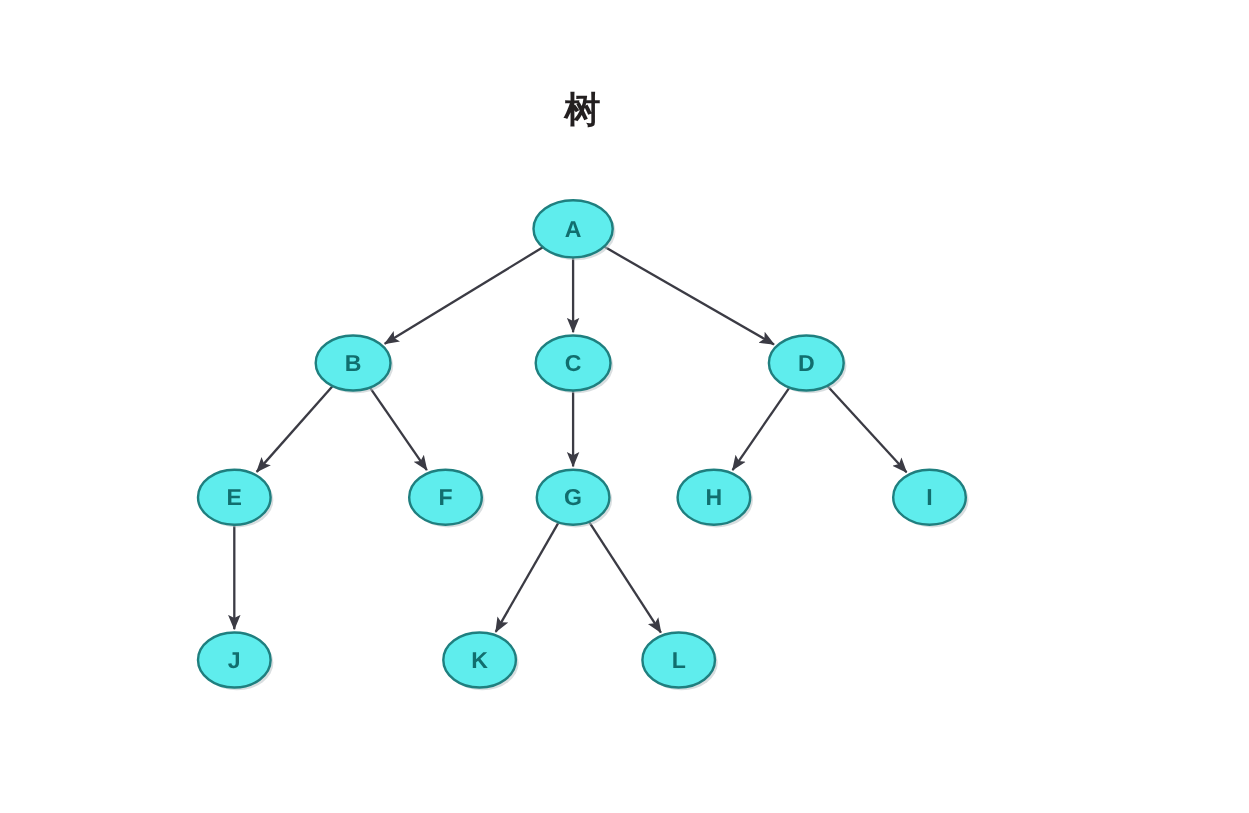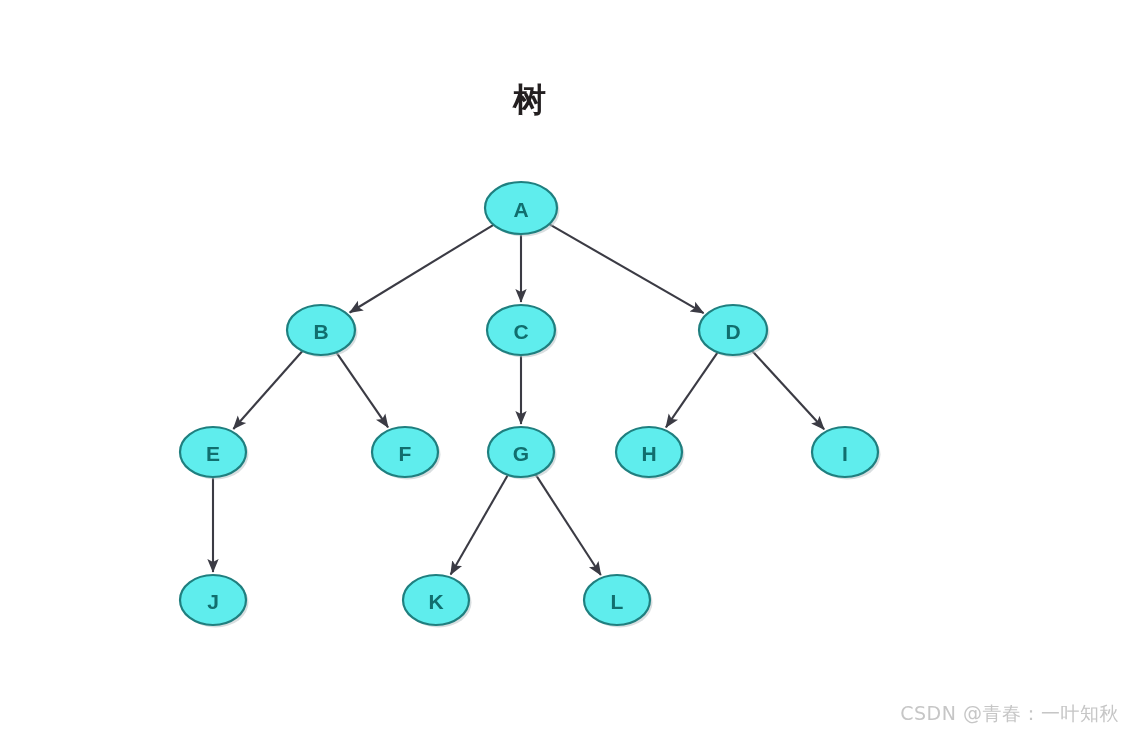--- a/index.html
+++ b/index.html
@@ -161,15 +161,14 @@
           <text x="436" y="601" class="node-label">K</text>
         </g>
         <g>
           <ellipse cx="619.5" cy="602.5" rx="33" ry="25" class="node-shadow"></ellipse>
           <ellipse cx="617" cy="600" rx="33" ry="25" class="node-ellipse"></ellipse>
           <text x="617" y="601" class="node-label">L</text>
         </g>
       </g>
   </svg>
 
-  <div id="watermark">CSDN @青春：一叶知秋</div>
 
 </div>
 
 </body></html>

